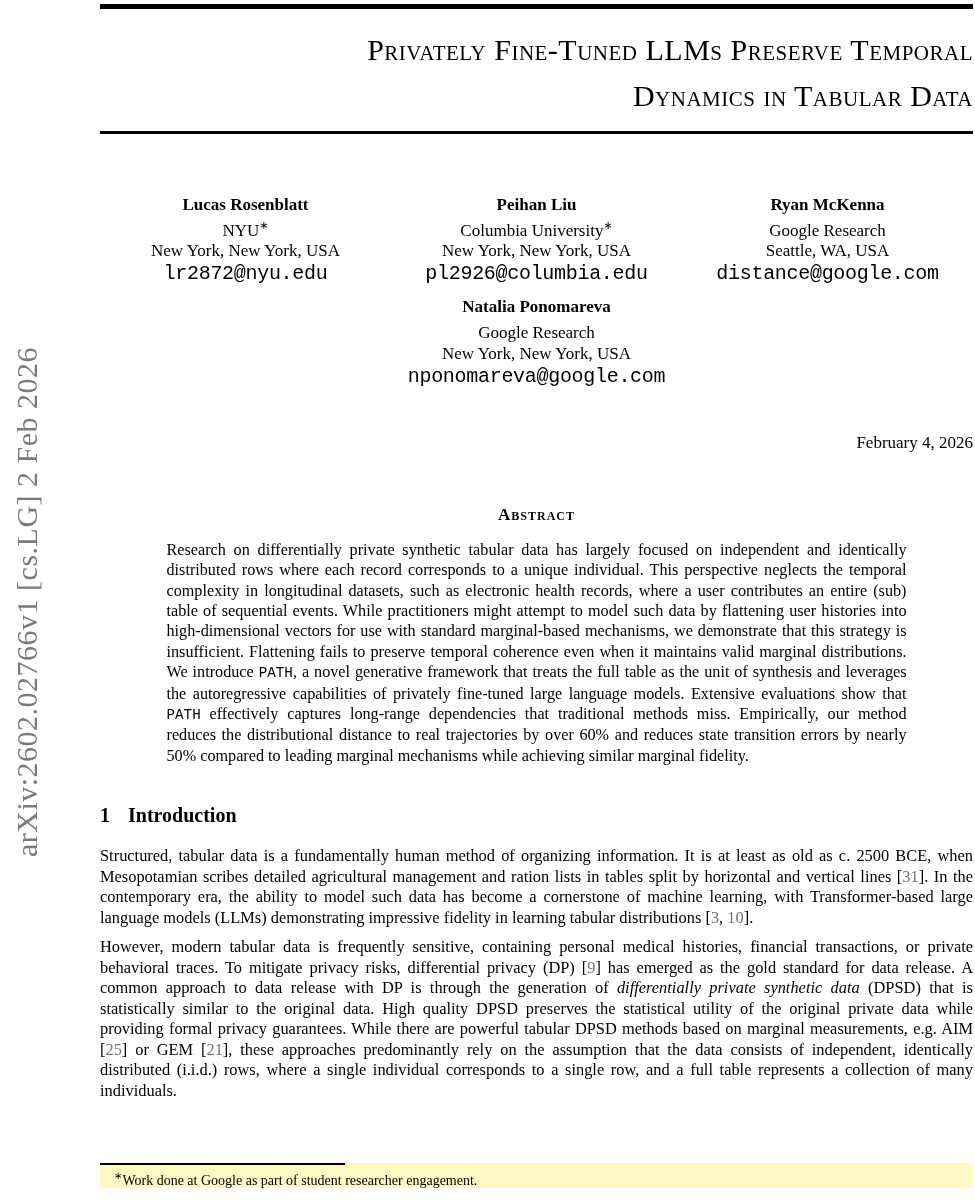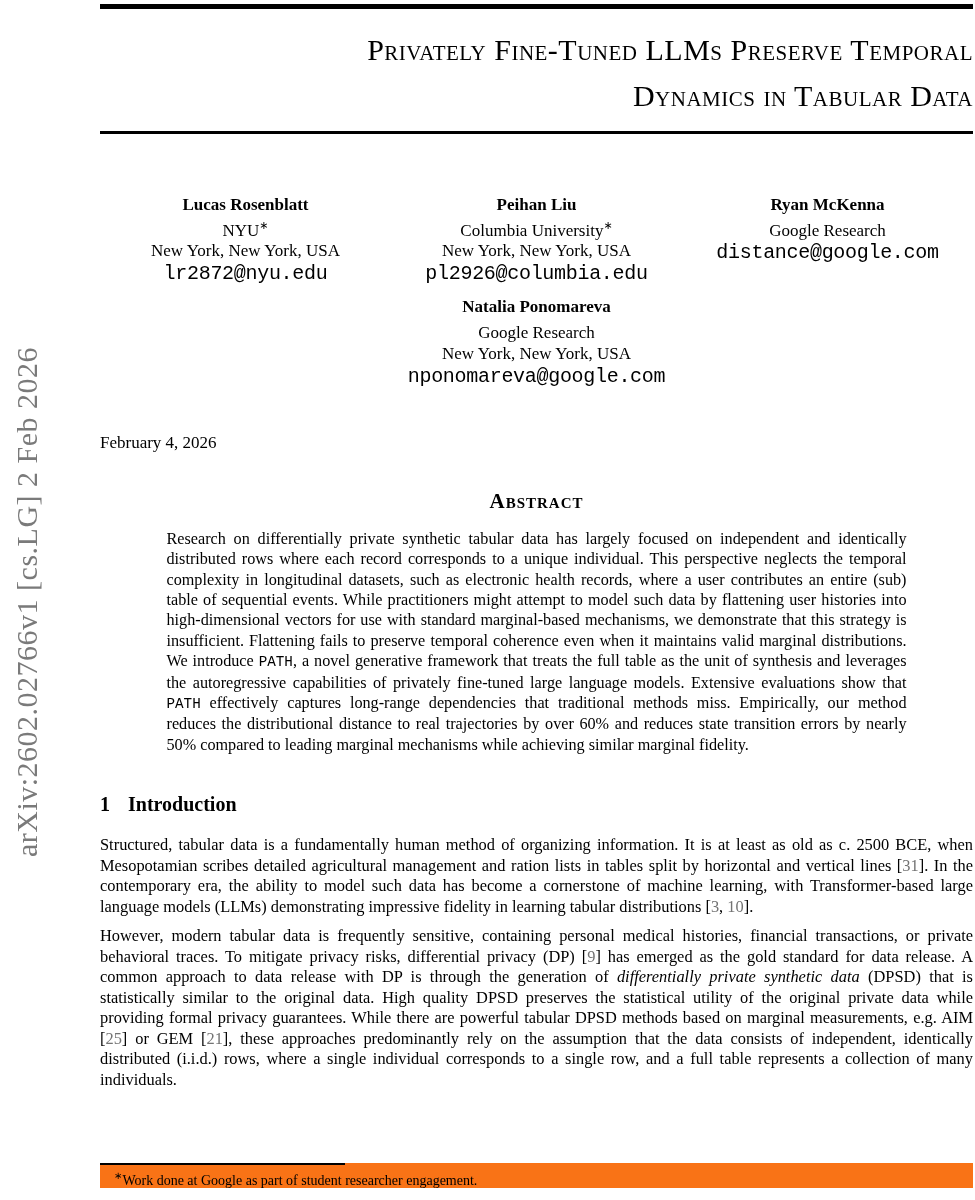--- a/index.html
+++ b/index.html
@@ -34,43 +34,43 @@
   .authors-row.single { margin-top: 12px; justify-content: center; }
   .author { flex: 1; text-align: center; font-size: 17px; line-height: 21px; }
   .authors-row.single .author { flex: 0 0 360px; }
   .author-name { font-weight: bold; }
   .author-affil sup { font-size: 11px; }
   .author-email {
     font-family: "Liberation Mono", monospace;
     font-size: 20px; margin-top: 2px; letter-spacing: -0.3px;
   }
 
-  .date { text-align: left; margin-top: 46px; font-size: 17px; }
+  .date { text-align: right; margin-top: 46px; font-size: 17px; }
 
   .abstract-heading {
-    text-align: center; margin-top: 36px;
+    text-align: center; margin-top: 52px;
     font-weight: bold; font-variant: small-caps;
-    font-size: 21px; letter-spacing: 1px;
+    font-size: 17px; letter-spacing: 1px;
   }
   .abstract-body {
     width: 740px; margin: 15px auto 0;
     text-align: justify; font-size: 16.2px; line-height: 20.4px;
   }
 
   .mono { font-family: "Liberation Mono", monospace; font-size: 0.88em; }
   .it { font-style: italic; }
   .cite { color: #737373; text-decoration: none; cursor: pointer; }
 
   .section-heading { margin-top: 38px; font-size: 20px; font-weight: bold; }
   .section-num { margin-right: 18px; }
 
   .body-par { text-align: justify; font-size: 16.4px; line-height: 20.5px; margin-top: 19px; }
   .body-par + .body-par { margin-top: 9px; }
 
-  .footnote-block { position: absolute; left: 100px; top: 1163px; width: 873px; background: #f97316; }
+  .footnote-block { position: absolute; left: 100px; top: 1163px; width: 873px; background: #fef9c3; }
   .footnote-rule { width: 245px; height: 1.5px; background: #000; }
   .footnote-text { font-size: 14px; margin-top: 5px; padding-left: 14px; }
   .fn-mark { vertical-align: super; font-size: 10px; }
 </style>
 </head>
 <body>
 
 <div class="page">
 
   <div class="watermark">arXiv:2602.02766v1  [cs.LG]  2 Feb 2026</div>
@@ -92,20 +92,21 @@
       </div>
       <div class="author">
         <div class="author-name">Peihan Liu</div>
         <div class="author-affil"><span>Columbia University</span><sup>∗</sup></div>
         <div class="author-affil">New York, New York, USA</div>
         <div class="author-email">pl2926@columbia.edu</div>
       </div>
       <div class="author">
         <div class="author-name">Ryan McKenna</div>
         <div class="author-affil"><span>Google Research</span><sup></sup></div>
+        <div class="author-affil">Seattle, WA, USA</div>
         <div class="author-email">distance@google.com</div>
       </div>
     </div>
 
     <div class="authors-row single">
       <div class="author">
         <div class="author-name">Natalia Ponomareva</div>
         <div class="author-affil"><span>Google Research</span><sup></sup></div>
         <div class="author-affil">New York, New York, USA</div>
         <div class="author-email">nponomareva@google.com</div>

